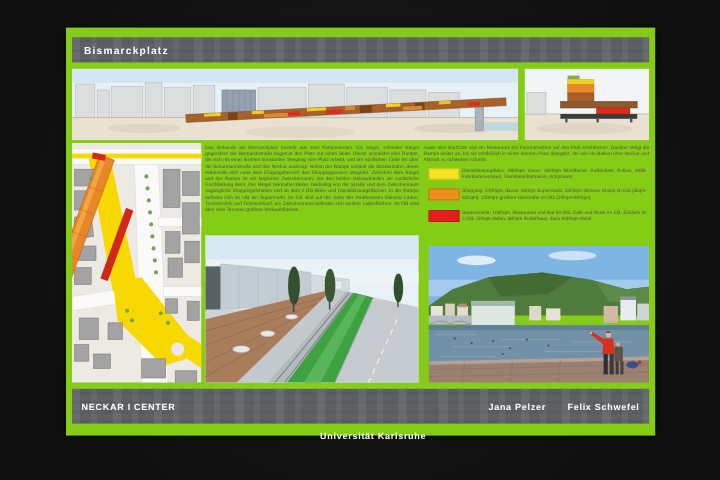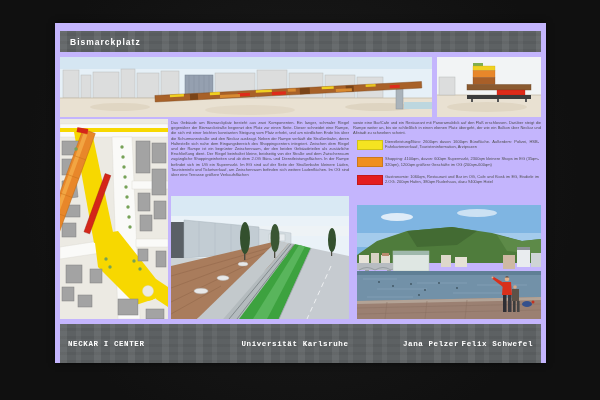--- a/index.html
+++ b/index.html
@@ -4,41 +4,41 @@
 <style>
   html,body{margin:0;padding:0;}
   body{
     width:600px;height:400px;position:relative;overflow:hidden;
     background:radial-gradient(circle at 50% 45%, #1c1c1c 0%, #101010 75%);
     font-family:"Liberation Sans", sans-serif;
     -webkit-font-smoothing:antialiased;
   }
   .poster{
     position:absolute;left:55px;top:23px;width:491px;height:340px;
-    background:#c4b5fd;box-shadow:0 0 6px rgba(0,0,0,.6);
+    background:#84cc16;box-shadow:0 0 6px rgba(0,0,0,.6);
   }
   .bar{
     position:absolute;left:5px;width:481px;background:#5d6163;
     background-image:
       repeating-linear-gradient(90deg, rgba(255,255,255,.07) 0 7px, rgba(255,255,255,0) 7px 16px, rgba(255,255,255,.05) 16px 21px, rgba(255,255,255,0) 21px 34px),
       repeating-linear-gradient(0deg, rgba(0,0,0,.05) 0 3px, rgba(0,0,0,0) 3px 8px);
     color:#ffffff;
   }
   .topbar{top:8px;height:21px;}
-  .bottombar{top:301px;height:39px;font-family:Liberation Mono, monospace;}
+  .bottombar{top:301px;height:29px;}
   .title{
     position:absolute;left:10px;top:50%;transform:translateY(-50%);
     font-size:8.5px;font-weight:bold;letter-spacing:1px;color:#fff;
   }
   .footlbl{
     position:absolute;top:50%;transform:translateY(-50%);
     font-size:7.5px;font-weight:bold;letter-spacing:.6px;color:#fff;white-space:nowrap;
   }
   .fl-1{left:8px;}
-  .fl-2{left:180px;width:110px;text-align:center;}
+  .fl-2{left:196px;width:110px;text-align:center;margin-top:24px;}
   .fl-3{left:326px;width:90px;text-align:center;}
   .fl-4{right:8px;padding-left:40px;}
   .panel{position:absolute;overflow:hidden;}
   .elev-main{left:5px;top:34px;width:372px;height:60px;}
   .elev-sect{left:382px;top:34px;width:104px;height:60px;}
   .siteplan{left:5px;top:96px;width:108px;height:200px;}
   .render{left:116px;top:173px;width:178px;height:123px;}
   .photo{left:302px;top:182px;width:184px;height:114px;}
   .para{
     position:absolute;font-size:4px;line-height:5.2px;color:#4f4f4f;

